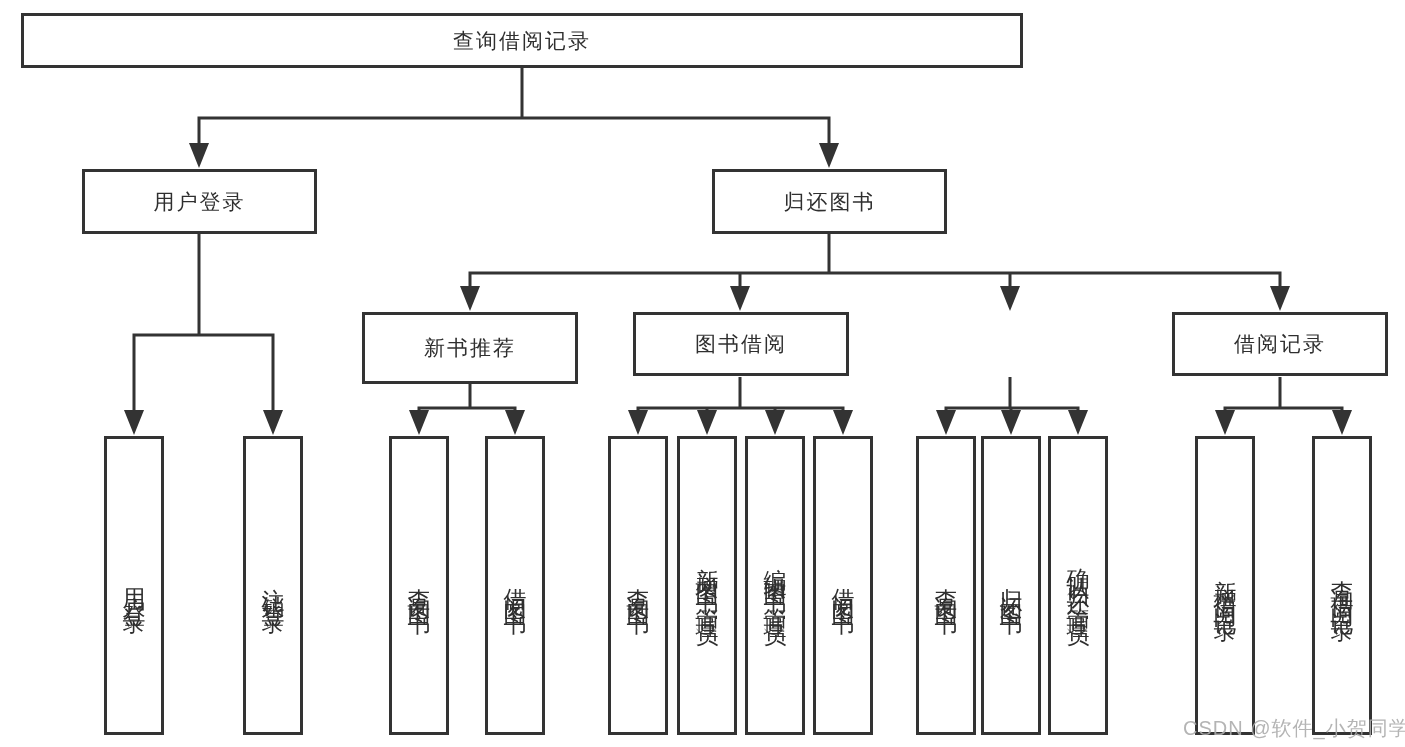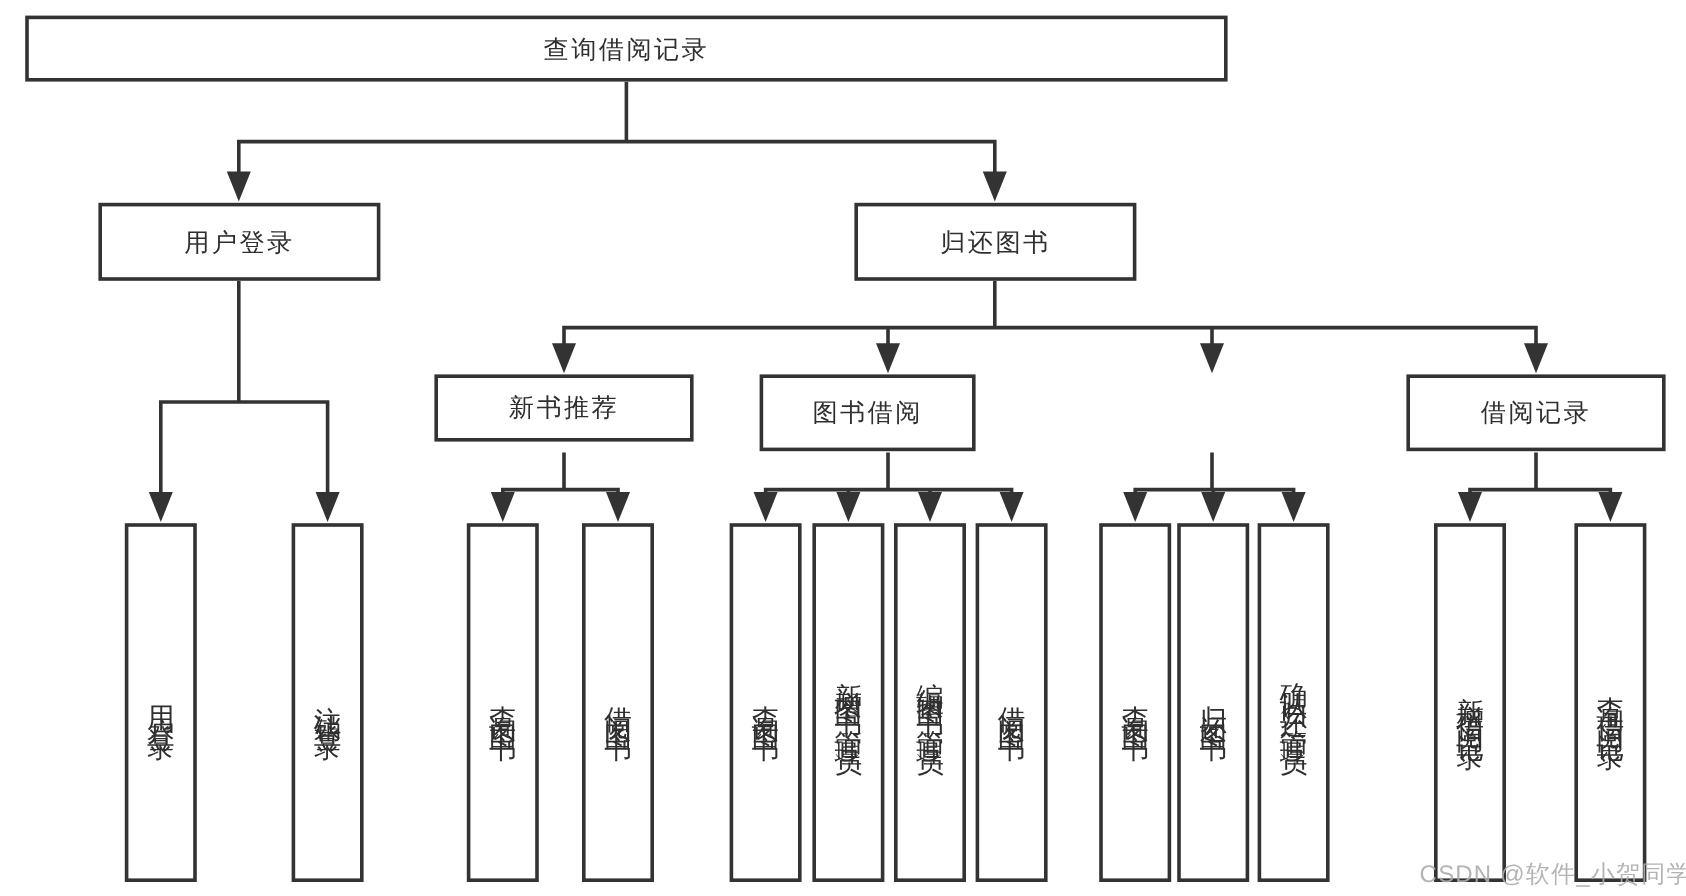--- a/index.html
+++ b/index.html
@@ -118,24 +118,24 @@
     <span>查询借阅记录</span>
   </div>
 
   <div class="hbox" style="left:82px;top:169px;width:235px;height:65px">
     <span>用户登录</span>
   </div>
   <div class="hbox" style="left:712px;top:169px;width:235px;height:65px">
     <span>归还图书</span>
   </div>
 
-  <div class="hbox" style="left:362px;top:312px;width:216px;height:56px">
+  <div class="hbox" style="left:362px;top:312px;width:216px;height:72px">
     <span>新书推荐</span>
   </div>
-  <div class="hbox" style="left:633px;top:312px;width:180px;height:64px">
+  <div class="hbox" style="left:633px;top:312px;width:216px;height:64px">
     <span>图书借阅</span>
   </div>
   <div class="hbox" style="left:1172px;top:312px;width:216px;height:64px">
     <span>借阅记录</span>
   </div>
 
   <div class="vbox" style="left:104px">
     <span>用户登录</span>
   </div>
   <div class="vbox" style="left:243px">

